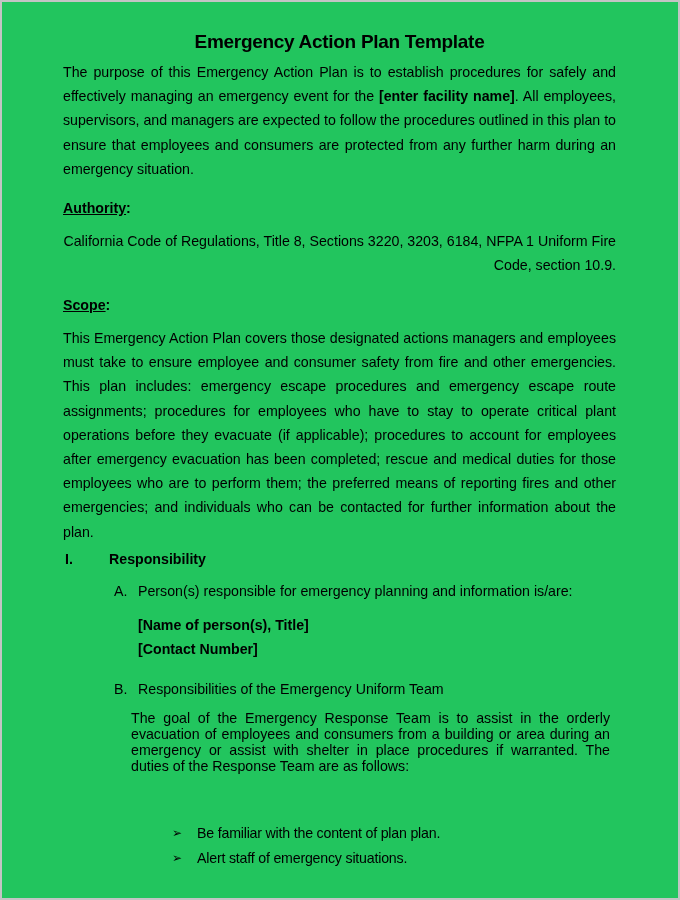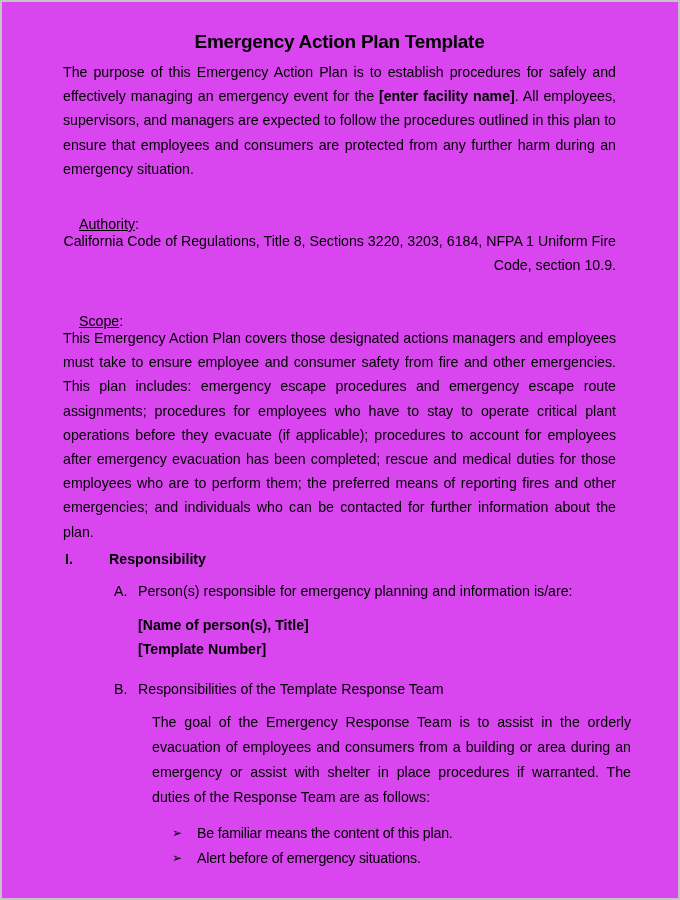--- a/index.html
+++ b/index.html
@@ -5,21 +5,21 @@
   html, body { margin: 0; padding: 0; background: #ffffff; }
   body {
     width: 680px; height: 900px; overflow: hidden;
     font-family: "Liberation Sans", sans-serif;
     color: #000;
   }
   .page {
     position: relative;
     width: 676px; height: 896px;
     border: 2px solid #c4c4c4;
-    background: #d946ef;
+    background: #22c55e;
   }
   .content {
     position: absolute;
     left: 61px;
     width: 553px;
     top: 0;
     font-size: 14.2px;
   }
   .title {
     position: absolute;
@@ -33,42 +33,42 @@
   .para {
     position: absolute;
     left: 0; width: 553px;
     line-height: 24.2px;
     text-align: justify;
     margin: 0;
   }
   .heading {
     position: absolute;
     left: 0;
-    font-weight: normal;
-    margin: 16px;
+    font-weight: bold;
+    margin: 0;
   }
   .heading .u { text-decoration: underline; }
   .bold { font-weight: bold; margin-top: 45px; }
   .u { }
 
   .item-I { position: absolute; top: 549px; left: 0; font-weight: bold; }
   .item-I .num { position: absolute; left: 2px; }
   .item-I .lbl { position: absolute; left: 46px; white-space: nowrap; }
 
   .sub { position: absolute; left: 51px; white-space: nowrap; }
   .sub .num { position: absolute; left: 0; }
   .sub .lbl { position: absolute; left: 24px; font-weight: normal; }
 
   .placeholder-line {
     position: absolute; left: 75px; font-weight: bold; white-space: nowrap;
   }
   .goal {
     position: absolute;
-    left: 89px; width: 479px;
-    line-height: 25px;
+    left: 68px; width: 479px;
+    line-height: 16px;
     text-align: justify;
     margin: 0;
   }
   .bullet {
     position: absolute; left: 109px; white-space: nowrap;
   }
   .bullet .arrow { position: absolute; left: 0; font-size: 12px; top: 1px; }
   .bullet .txt { position: absolute; left: 25px; letter-spacing: -0.2px; }
 </style>
 </head>
@@ -93,32 +93,32 @@
       <span class="num">I.</span>
       <span class="lbl">Responsibility</span>
     </div>
 
     <div class="sub" style="top:581px;">
       <span class="num">A.</span>
       <span class="lbl">Person(s) responsible for emergency planning and information is/are:</span>
     </div>
 
     <div class="placeholder-line" style="top:615px;">[Name of person(s), Title]</div>
-    <div class="placeholder-line" style="top:639px;">[Template Number]</div>
+    <div class="placeholder-line" style="top:639px;">[Contact Number]</div>
 
     <div class="sub" style="top:679px;">
       <span class="num">B.</span>
-      <span class="lbl">Responsibilities of the Template Response Team</span>
+      <span class="lbl">Responsibilities of the Emergency Uniform Team</span>
     </div>
 
     <p class="goal" style="top:708px;">The goal of the Emergency Response Team is to assist in the orderly evacuation of employees and consumers from a building or area during an emergency or assist with shelter in place procedures if warranted. The duties of the Response Team are as follows:</p>
 
     <div class="bullet" style="top:823px;">
       <span class="arrow">➢</span>
-      <span class="txt">Be familiar means the content of this plan.</span>
+      <span class="txt">Be familiar with the content of plan plan.</span>
     </div>
     <div class="bullet" style="top:848px;">
       <span class="arrow">➢</span>
-      <span class="txt">Alert before of emergency situations.</span>
+      <span class="txt">Alert staff of emergency situations.</span>
     </div>
 
   </div>
 </div>
 
 </body></html>

